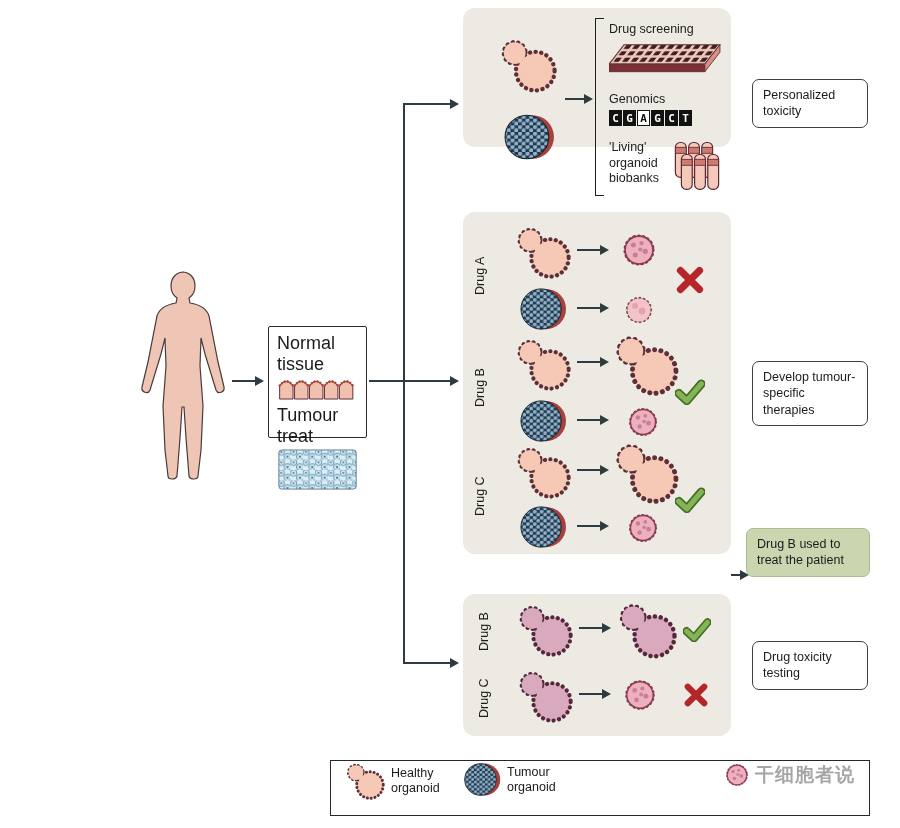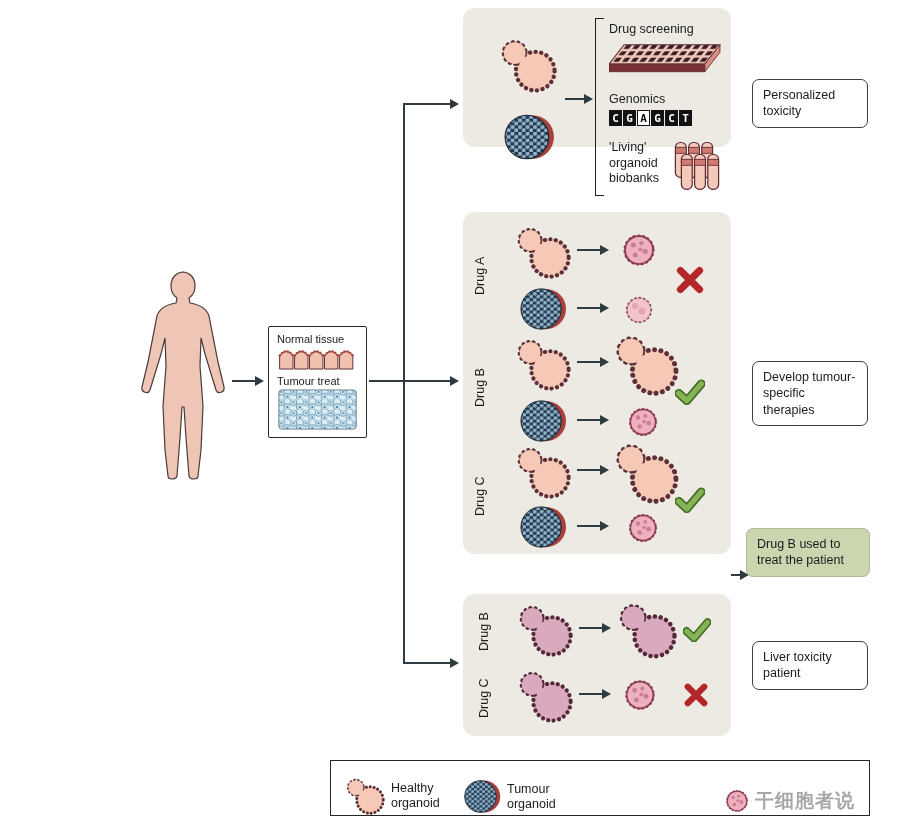--- a/index.html
+++ b/index.html
@@ -14,26 +14,26 @@
   .arrow::after{content:"";position:absolute;right:-8px;top:-4px;width:0;height:0;
           border-left:9px solid #2e3b41;border-top:5px solid transparent;border-bottom:5px solid transparent;}
   .line-h{position:absolute;height:2px;background:#2e3b41;}
   .line-v{position:absolute;width:2px;background:#2e3b41;}
   .bracket{position:absolute;width:8px;border:1.6px solid #1f1f1f;border-right:none;}
   .callout{position:absolute;background:#fff;border:1px solid #3f3f3f;border-radius:7px;
           padding:7px 10px;font-size:12.5px;line-height:1.3;}
   .callout.green{background:var(--note-green-bg,#C9D6B0);border:1px solid #aebc92;}
   .tissue-box{position:absolute;background:#fff;border:1.5px solid #2a2a2a;border-radius:2px;
           padding:5px 8px;box-sizing:border-box;}
-  .tissue-box .t{font-size:11px;margin:1px 0 2px 0;}
+  .tissue-box .t{font-size:18px;margin:1px 0 2px 0;}
   .seq{position:absolute;display:flex;gap:1px;}
   .seq-tile{display:inline-flex;align-items:center;justify-content:center;width:13px;height:16px;
           background:#121212;color:#fff;font-family:"DejaVu Sans Mono",monospace;font-size:11px;font-weight:bold;}
   .seq-tile.light{background:#fff;color:#121212;border:1px solid #121212;width:11px;height:14px;}
-  .legend{position:absolute;background:#fff;border:1.5px solid #262626;display:flex;align-items:flex-end;
+  .legend{position:absolute;background:#fff;border:1.5px solid #262626;display:flex;align-items:flex-start;
           padding:0 14px;box-sizing:border-box;gap:14px;}
   .legend .item{display:flex;align-items:center;gap:6px;}
   .legend .item .txt{font-size:12.5px;line-height:1.2;}
   .watermark{display:flex;align-items:center;gap:4px;margin-left:auto;}
   .watermark .wm-text{font-size:19px;font-weight:600;color:#a6a6a6;letter-spacing:1px;}
   .org-healthy{--f:#F5C9B6;--d:#5E2F36;}
   .org-hep{--f:#D9AABE;--d:#54283A;}
 </style>
 </head>
 <body>
@@ -254,21 +254,21 @@
   <div class="callout" style="left:752px;top:79px;width:94px">
     <span>Personalized toxicity</span>
   </div>
   <div class="callout" style="left:752px;top:361px;width:94px">
     <span>Develop tumour-specific therapies</span>
   </div>
   <div class="callout green" style="left:746px;top:528px;width:102px">
     <span>Drug B used to treat the patient</span>
   </div>
   <div class="callout" style="left:752px;top:641px;width:94px">
-    <span>Liver toxicity patient</span>
+    <span>Drug toxicity testing</span>
   </div>
 
   <div class="legend" style="left:330px;top:760px;width:540px;height:56px">
     <div class="item">
       <svg class="org-healthy" width="40" height="39" viewBox="0 0 48 47">
           <use href="#org-blob"></use>
         </svg>
       <div class="txt" style="width:58px">Healthy organoid</div>
     </div>
     <div class="item">

